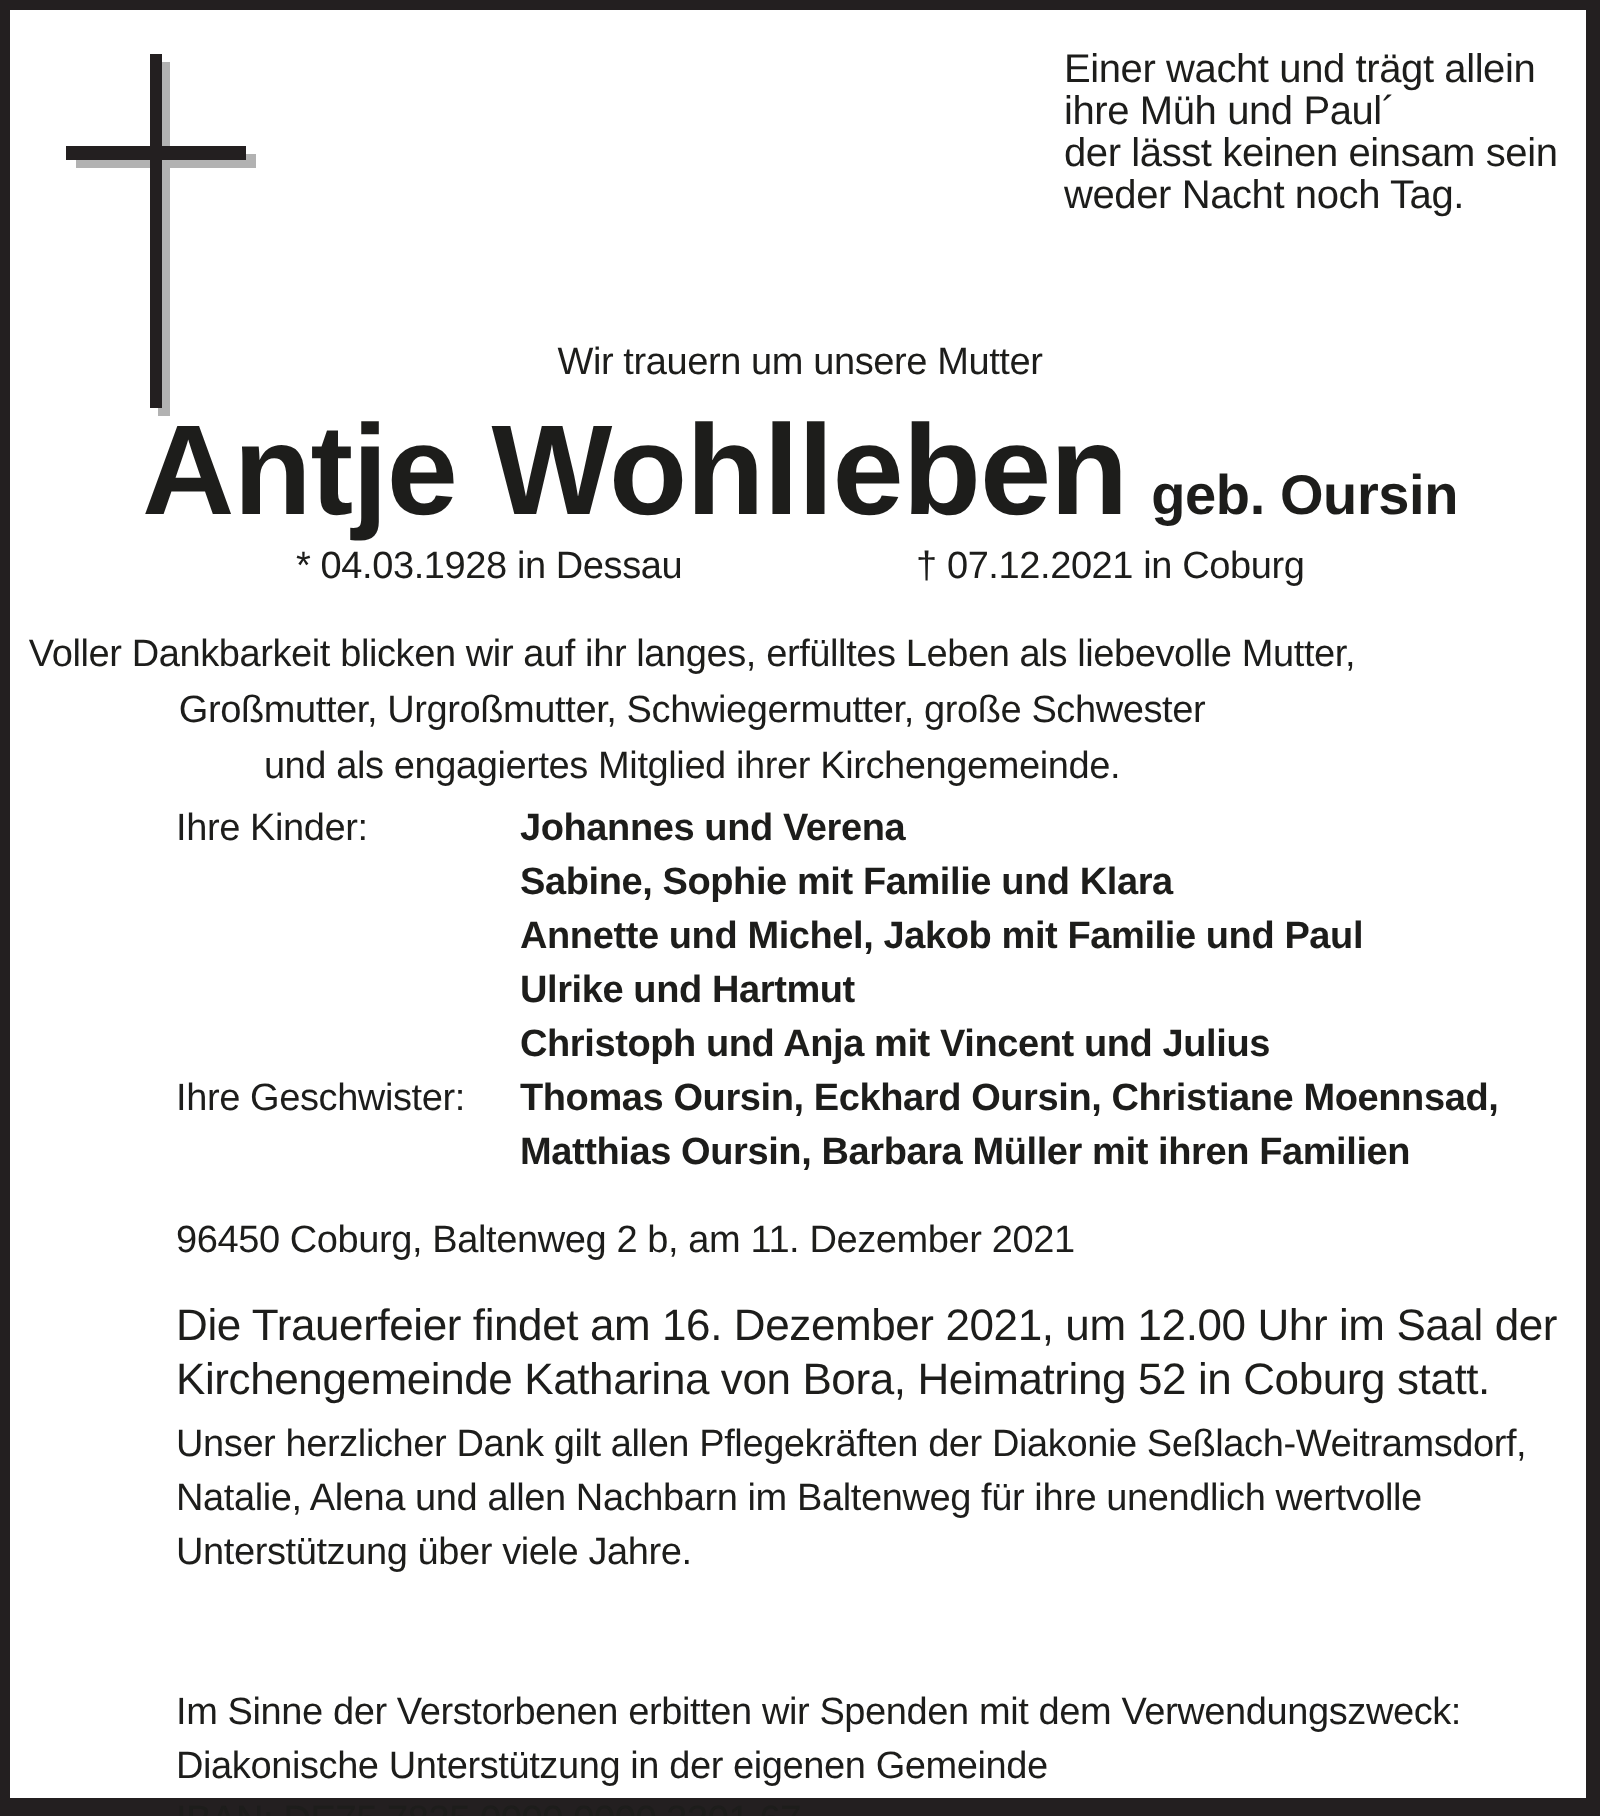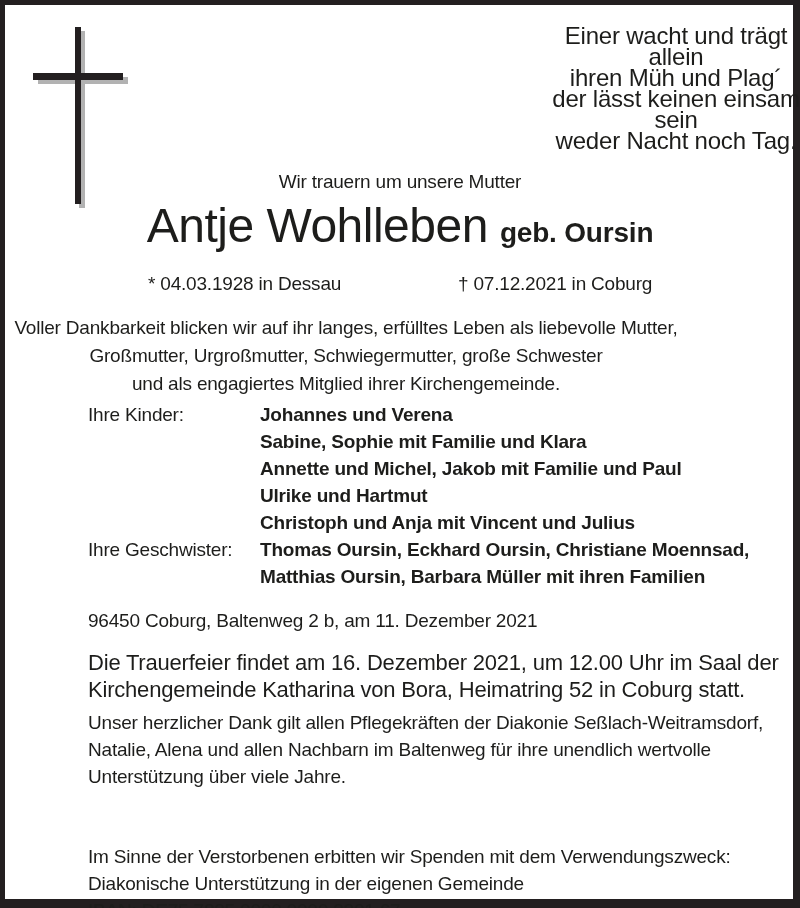--- a/index.html
+++ b/index.html
@@ -26,34 +26,34 @@
   
   .cross { position: absolute; left: 33px; top: 27px; width: 95px; height: 181px; }
   .cross div { position: absolute; }
   .cross .sh-v { left: 46px; top: 4px;  width: 6px;  height: 177px; background: #b2b2b2; }
   .cross .sh-h { left: 5px;  top: 50px; width: 90px; height: 7px;   background: #b2b2b2; }
   .cross .bar-v { left: 42px; top: 0;    width: 6px;  height: 177px; background: #231f20; }
   .cross .bar-h { left: 0;    top: 46px; width: 90px; height: 7px;   background: #231f20; }
 
   
   .poem {
-    position: absolute; left: 552px; top: 25px;
-    font-size: 24px; line-height: 21px; text-align: center;
+    position: absolute; left: 532px; top: 25px;
+    font-size: 20px; line-height: 21px; text-align: left;
   }
 
   .mourning {
     position: absolute; left: 0; top: 171px; width: 800px;
     text-align: center; font-size: 19px;
   }
 
   .name-line {
     position: absolute; left: 0; top: 198px; width: 800px;
     text-align: center; white-space: nowrap;
   }
-  .name-line .name   { font-size: 48px; font-weight: 400; letter-spacing: -0.5px; }
+  .name-line .name   { font-size: 64px; font-weight: 700; letter-spacing: -0.5px; }
   .name-line .maiden { font-size: 28px; font-weight: 700; margin-left: 12px; }
 
   .dates { position: absolute; left: 0; top: 273px; width: 800px; font-size: 19px; }
   .dates .birth { position: absolute; left: 148px; }
   .dates .death { position: absolute; left: 458px; }
 
   .tribute {
     position: absolute; left: 0; top: 314px; width: 692px;
     text-align: center; font-size: 19px; line-height: 28px;
   }
@@ -83,21 +83,21 @@
 
   <div class="cross">
     <div class="sh-v"></div>
     <div class="sh-h"></div>
     <div class="bar-v"></div>
     <div class="bar-h"></div>
   </div>
 
   <div class="poem">
       <div>Einer wacht und trägt allein</div>
-      <div>ihren Müh und Plag´</div>
+      <div>ihre Müh und Paul´</div>
       <div>der lässt keinen einsam sein</div>
       <div>weder Nacht noch Tag.</div>
     </div>
 
   <div class="mourning">Wir trauern um unsere Mutter</div>
 
   <div class="name-line">
     <span class="name">Antje Wohlleben</span><span class="maiden">geb. Oursin</span>
   </div>
 

